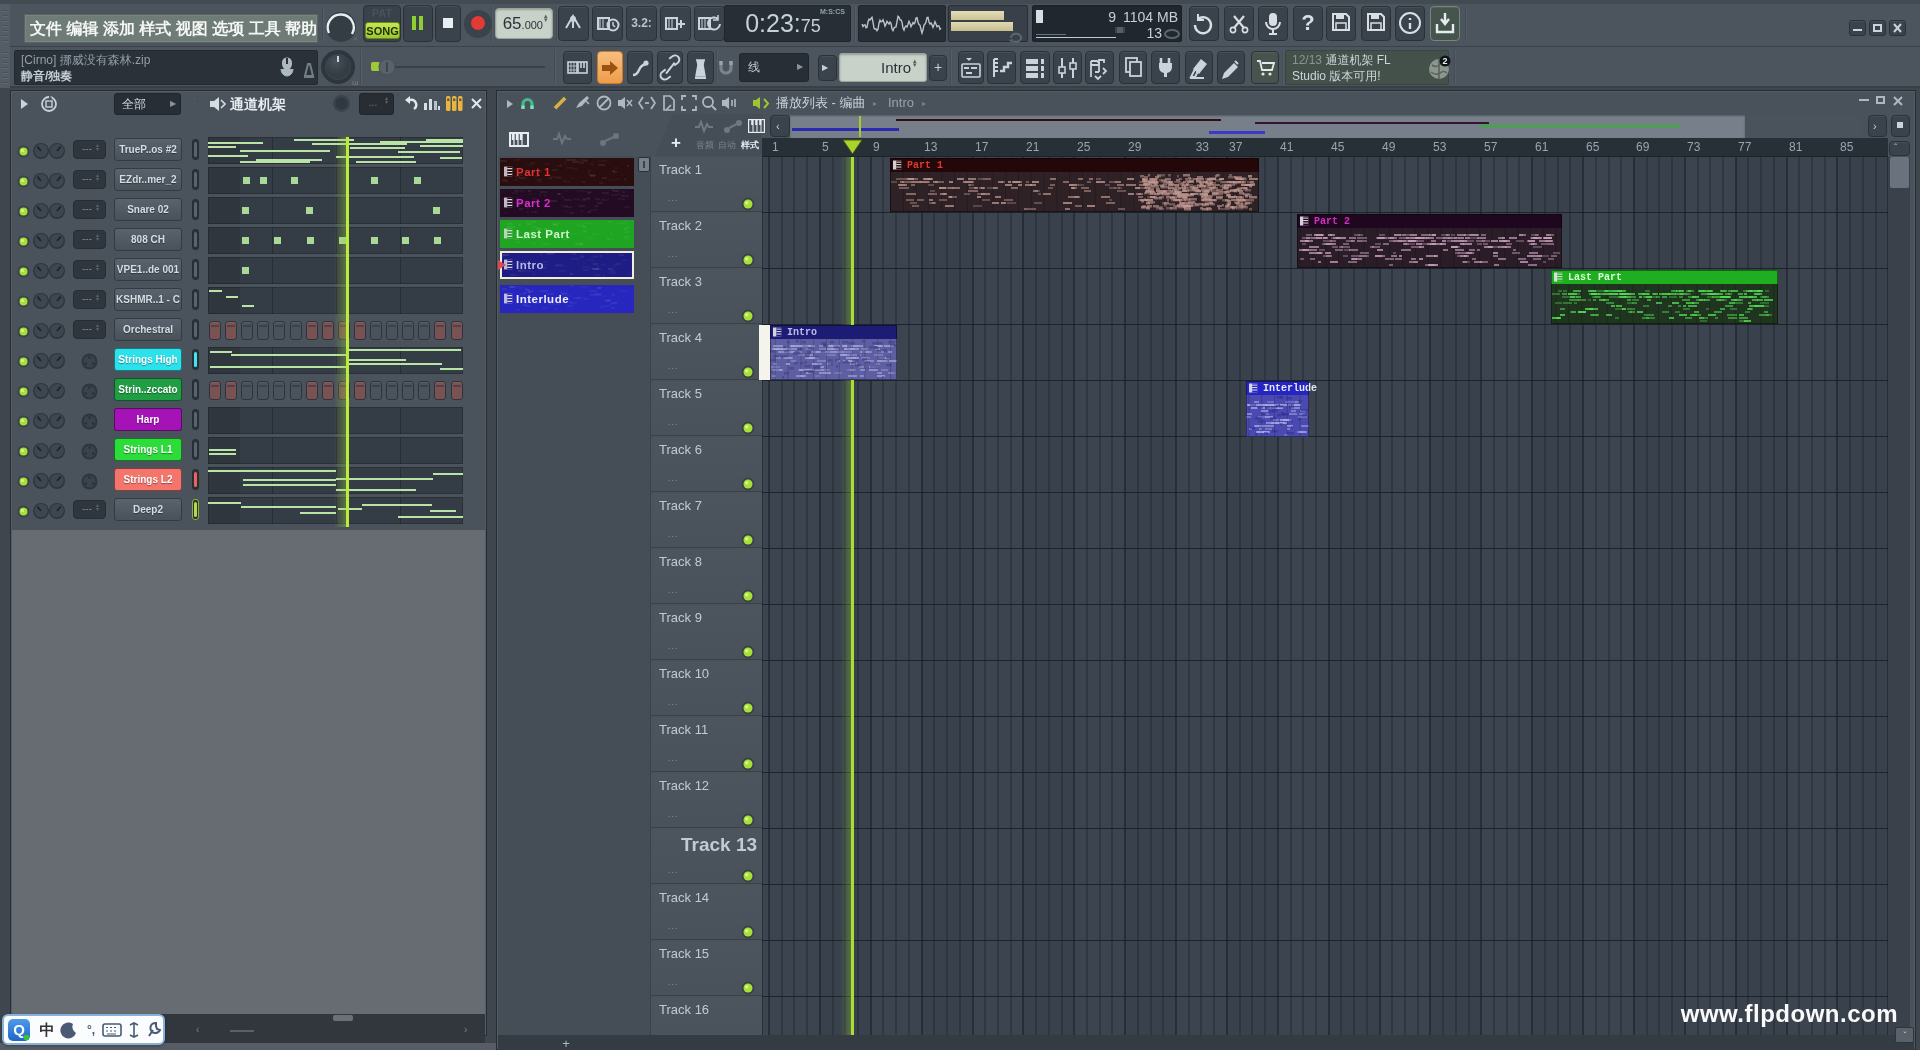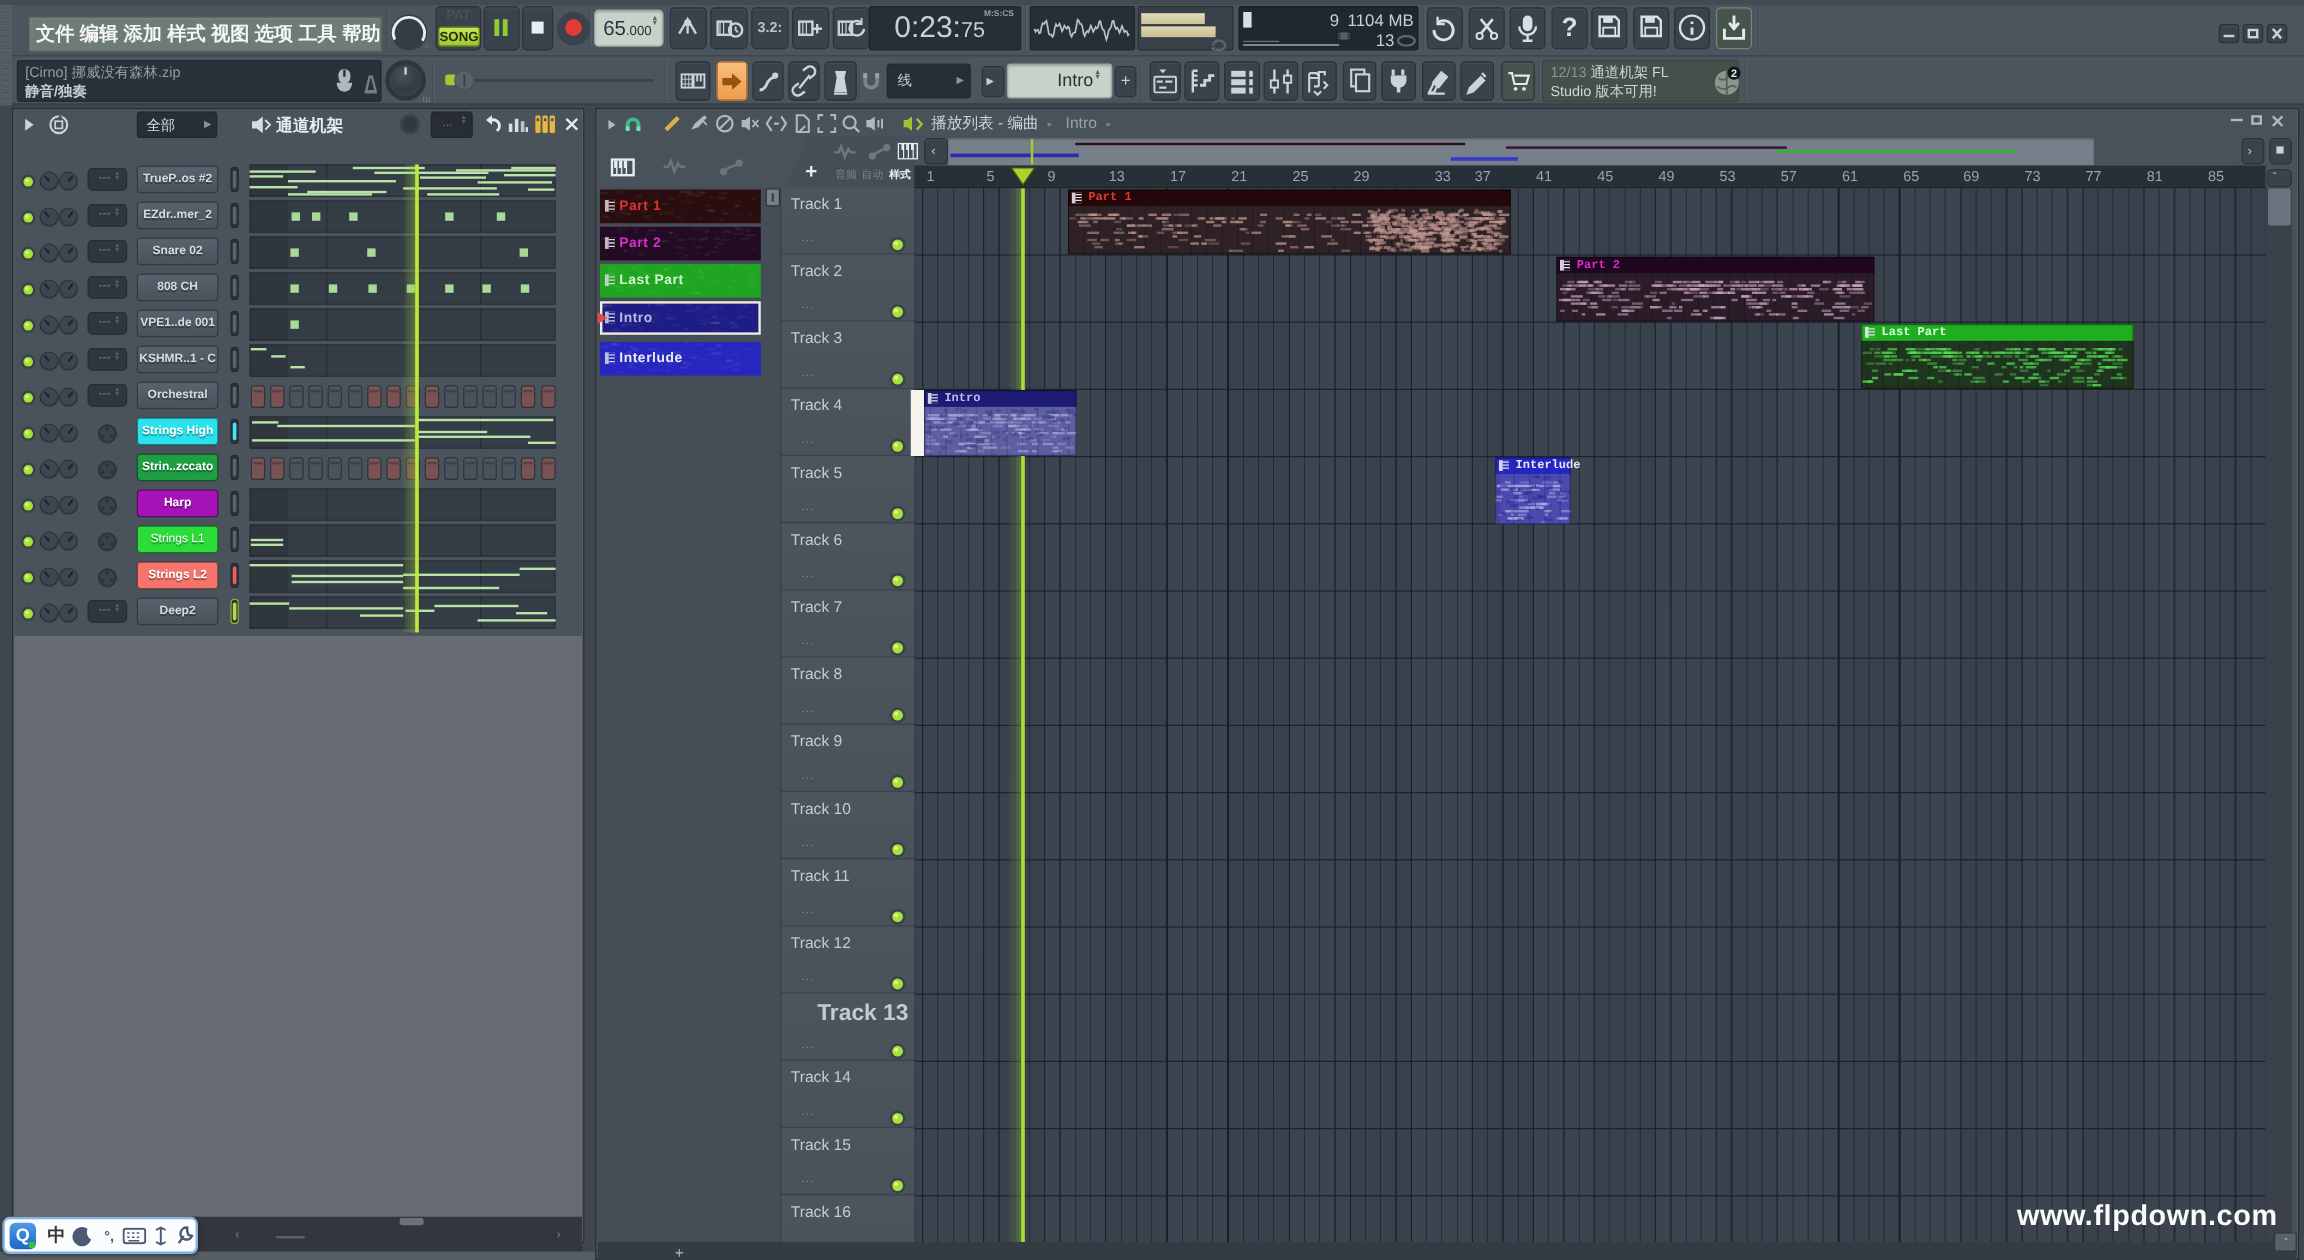--- a/index.html
+++ b/index.html
@@ -615,21 +615,21 @@
       <path d="M9 9 L9 3.2" stroke="#1F252B" stroke-width="1.8" transform="rotate(40 9 9)"></path>
     </svg>
 <svg style="left:81px;top:443px" width="17" height="17">
       <circle cx="8.5" cy="8.5" r="8" fill="#2E353D"></circle>
       <circle cx="8.5" cy="8.5" r="6" fill="#3A424B"></circle>
       <circle cx="8.5" cy="4.5" r="1.3" fill="#2A3036"></circle>
       <circle cx="4.8" cy="10.5" r="1.3" fill="#2A3036"></circle>
       <circle cx="12.2" cy="10.5" r="1.3" fill="#2A3036"></circle>
     </svg>
 <div style="left:114px;top:438px;width:68px;height:23px;background:#2BDC3A;border:1px solid rgba(0,0,0,0.45);border-radius:3px;"></div>
-<div style="left:114px;top:438px;width:68px;height:23px;line-height:23px;text-align:center;color:#FFFFFF;font-size:10px;font-weight:normal;text-shadow:0 1px 1px rgba(0,0,0,0.4);">Strings L1</div>
+<div style="left:114px;top:438px;width:68px;height:23px;line-height:23px;text-align:center;color:#FFFFFF;font-size:10px;font-weight:bold;text-shadow:0 1px 1px rgba(0,0,0,0.4);">Strings L1</div>
 <div style="left:192px;top:439px;width:7px;height:21px;background:#2A3138;border-radius:3px;border:1px solid #272D33;"></div>
 <div style="left:194px;top:442px;width:3px;height:15px;background:#5A636C;border-radius:2px;"></div>
 <svg style="left:17px;top:475px" width="13" height="13">
       <circle cx="6.5" cy="6.5" r="6" fill="#39414A"></circle>
       <circle cx="6.5" cy="6.5" r="4" fill="#A8E135"></circle>
       <circle cx="5.5" cy="5.5" r="1.5" fill="#D6F590"></circle>
     </svg>
     <svg style="left:32px;top:472px" width="18" height="18">
       <circle cx="9" cy="9" r="8" fill="#2E353D"></circle>
       <circle cx="9" cy="8.6" r="6.7" fill="#3E464F"></circle>

